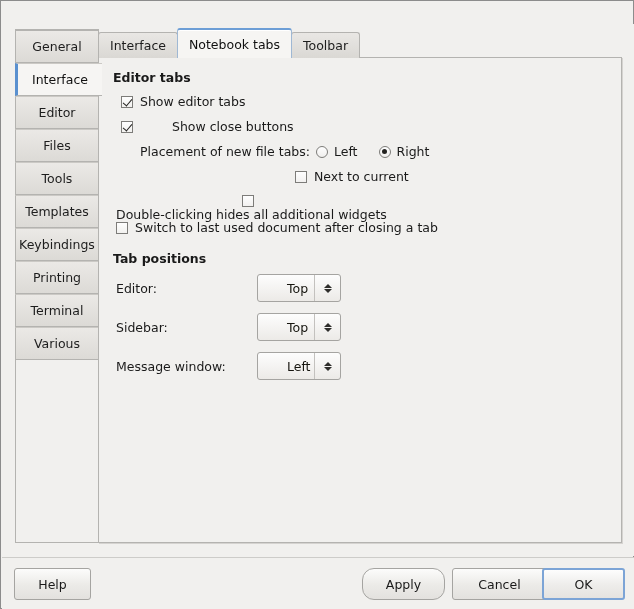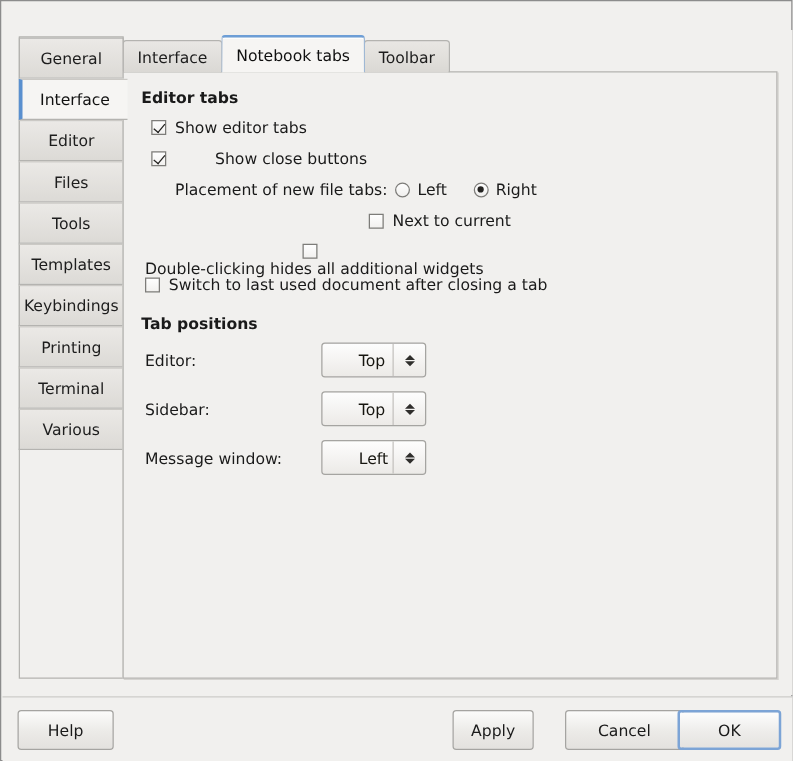--- a/index.html
+++ b/index.html
@@ -420,18 +420,18 @@
             </span>
           </div>
 
         </div>
       </div>
     </div>
   </div>
 
   <div id="actionbar">
     <div class="btn" style="left:12px; top:10px; width:77px;">Help</div>
-    <div class="btn" style="left:360px; top:10px; width:65px;">Apply</div>
+    <div class="btn" style="left:360px; top:10px; width:83px;border-radius:12px;">Apply</div>
     <div class="btn" style="left:450px; top:10px; width:95px;">Cancel</div>
     <div class="btn focus" style="left:540px; top:10px; width:83px;">OK</div>
   </div>
 
 </div>
 
 </body></html>

